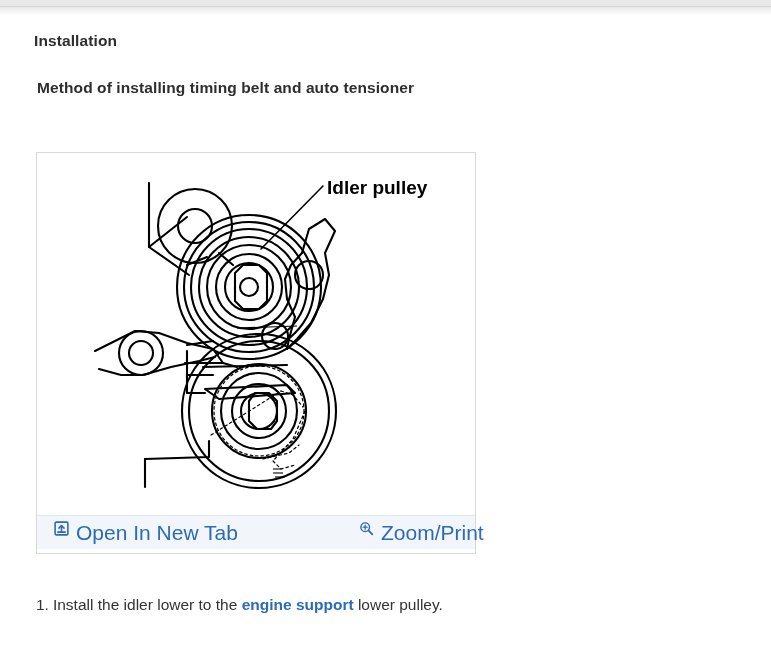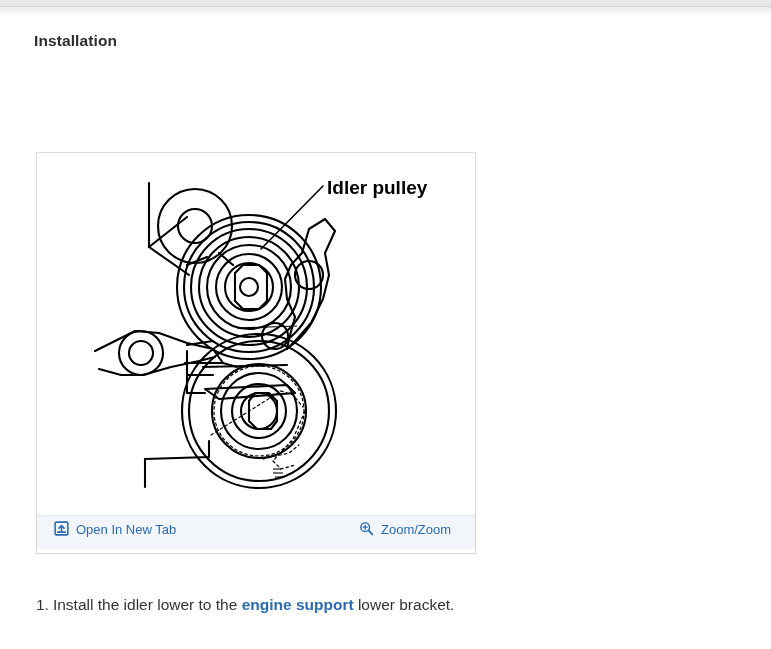--- a/index.html
+++ b/index.html
@@ -91,24 +91,24 @@
     width: 438px;
     height: 34px;
     background: #f2f5fa;
     border-top: 1px solid #e3e7ee;
     box-sizing: border-box;
   }
   .toolbar-action {
     position: absolute;
     top: 5px;
     display: flex;
-    align-items: center;
+    align-items: flex-start;
     gap: 7px;
     color: #2b6cb5;
-    font-size: 13px;
+    font-size: 21px;
     cursor: pointer;
     text-decoration: none;
     line-height: 1;
   }
   #open-new-tab-action { left: 17px; }
   #zoom-print-action  { left: 322px; }
   .toolbar-action .tb-icon {
     display: inline-flex;
     align-items: center;
     justify-content: center;
@@ -138,20 +138,21 @@
 </head>
 <body>
 
 <div id="top-bar"></div>
 <div id="top-bar-shadow"></div>
 
 <div id="content">
 
   <div id="page-title">Installation</div>
 
+  <div id="section-subtitle">Method of installing timing belt and auto tensioner</div>
 
   <div id="figure-card">
 
     <div id="figure-image-area">
       <svg id="figure-svg" width="438" height="362" viewBox="0 0 438 362" xmlns="http://www.w3.org/2000/svg">
         <rect x="0" y="0" width="438" height="362" fill="#ffffff"></rect>
 
         <g fill="none" stroke="#000000" stroke-width="2.1" stroke-linecap="round" stroke-linejoin="round">
 
           <path d="M286,33 L224,96" stroke-width="1.6"></path>
@@ -242,23 +243,23 @@
       </a>
 
       <a id="zoom-print-action" class="toolbar-action">
         <span class="tb-icon">
           <svg width="15" height="15" viewBox="0 0 16 16" aria-hidden="true">
             <circle cx="6.6" cy="6.6" r="4.6" fill="none" stroke="#2b6cb5" stroke-width="1.5"></circle>
             <path d="M6.6 4.4 L6.6 8.8 M4.4 6.6 L8.8 6.6" stroke="#2b6cb5" stroke-width="1.35" stroke-linecap="round"></path>
             <path d="M10.1 10.1 L14.2 14.2" stroke="#2b6cb5" stroke-width="1.9" stroke-linecap="round"></path>
           </svg>
         </span>
-        <span class="tb-label">Zoom/Zoom</span>
+        <span class="tb-label">Zoom/Print</span>
       </a>
 
     </div>
   </div>
 
   <div id="step-line">
-    <span id="step-number">1.</span><span>Install the idler lower to the </span><a id="engine-support-link">engine support</a><span> lower bracket.</span>
+    <span id="step-number">1.</span><span>Install the idler lower to the </span><a id="engine-support-link">engine support</a><span> lower pulley.</span>
   </div>
 
 </div>
 
 </body></html>

